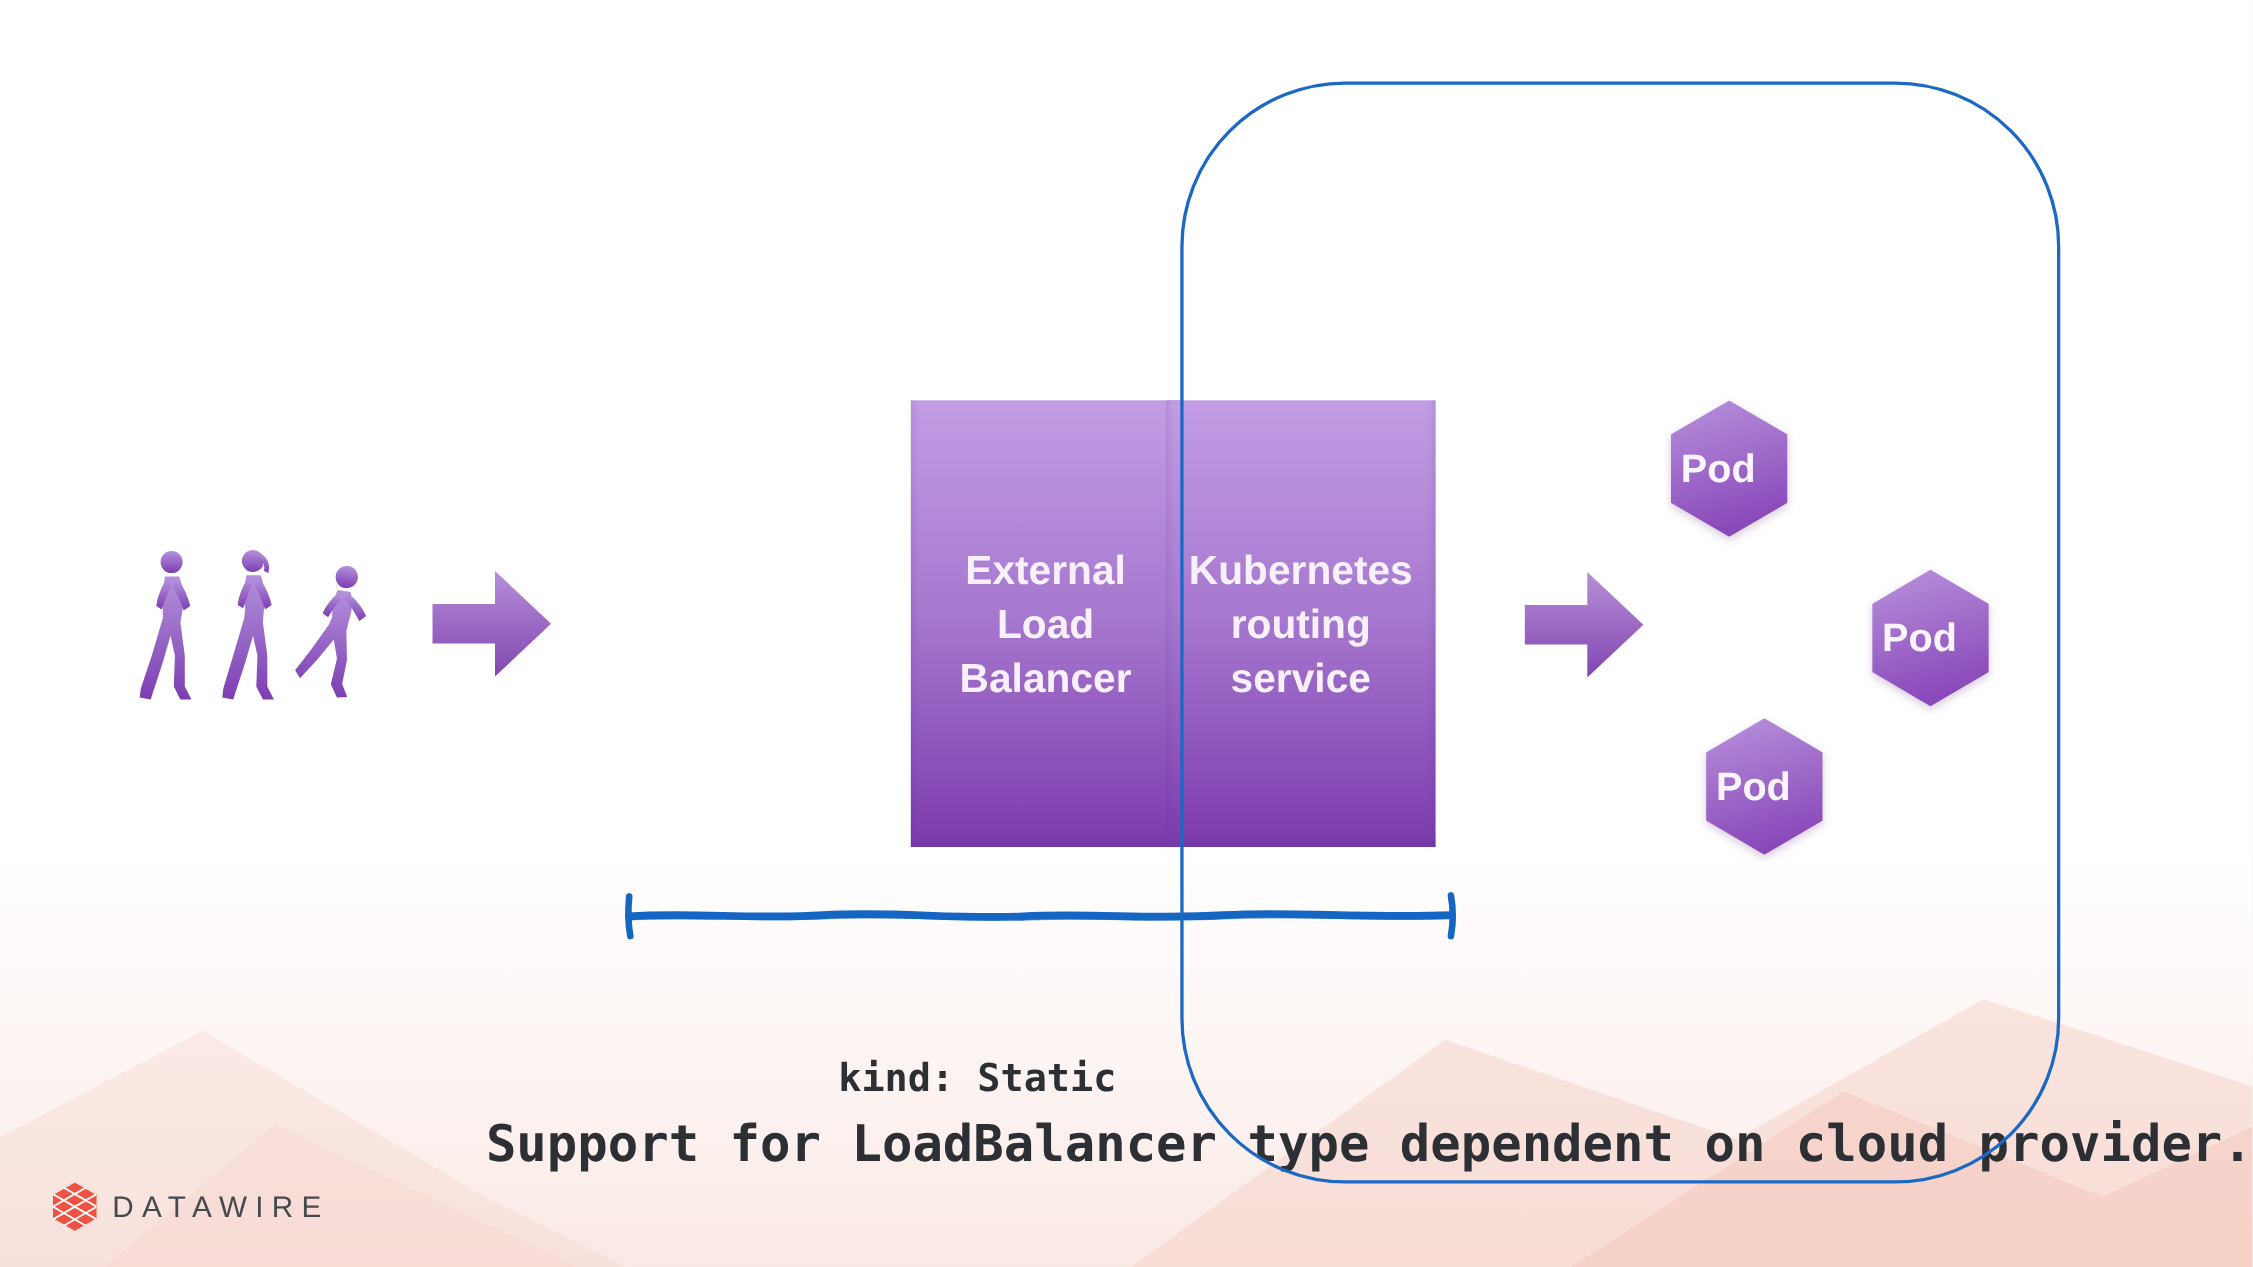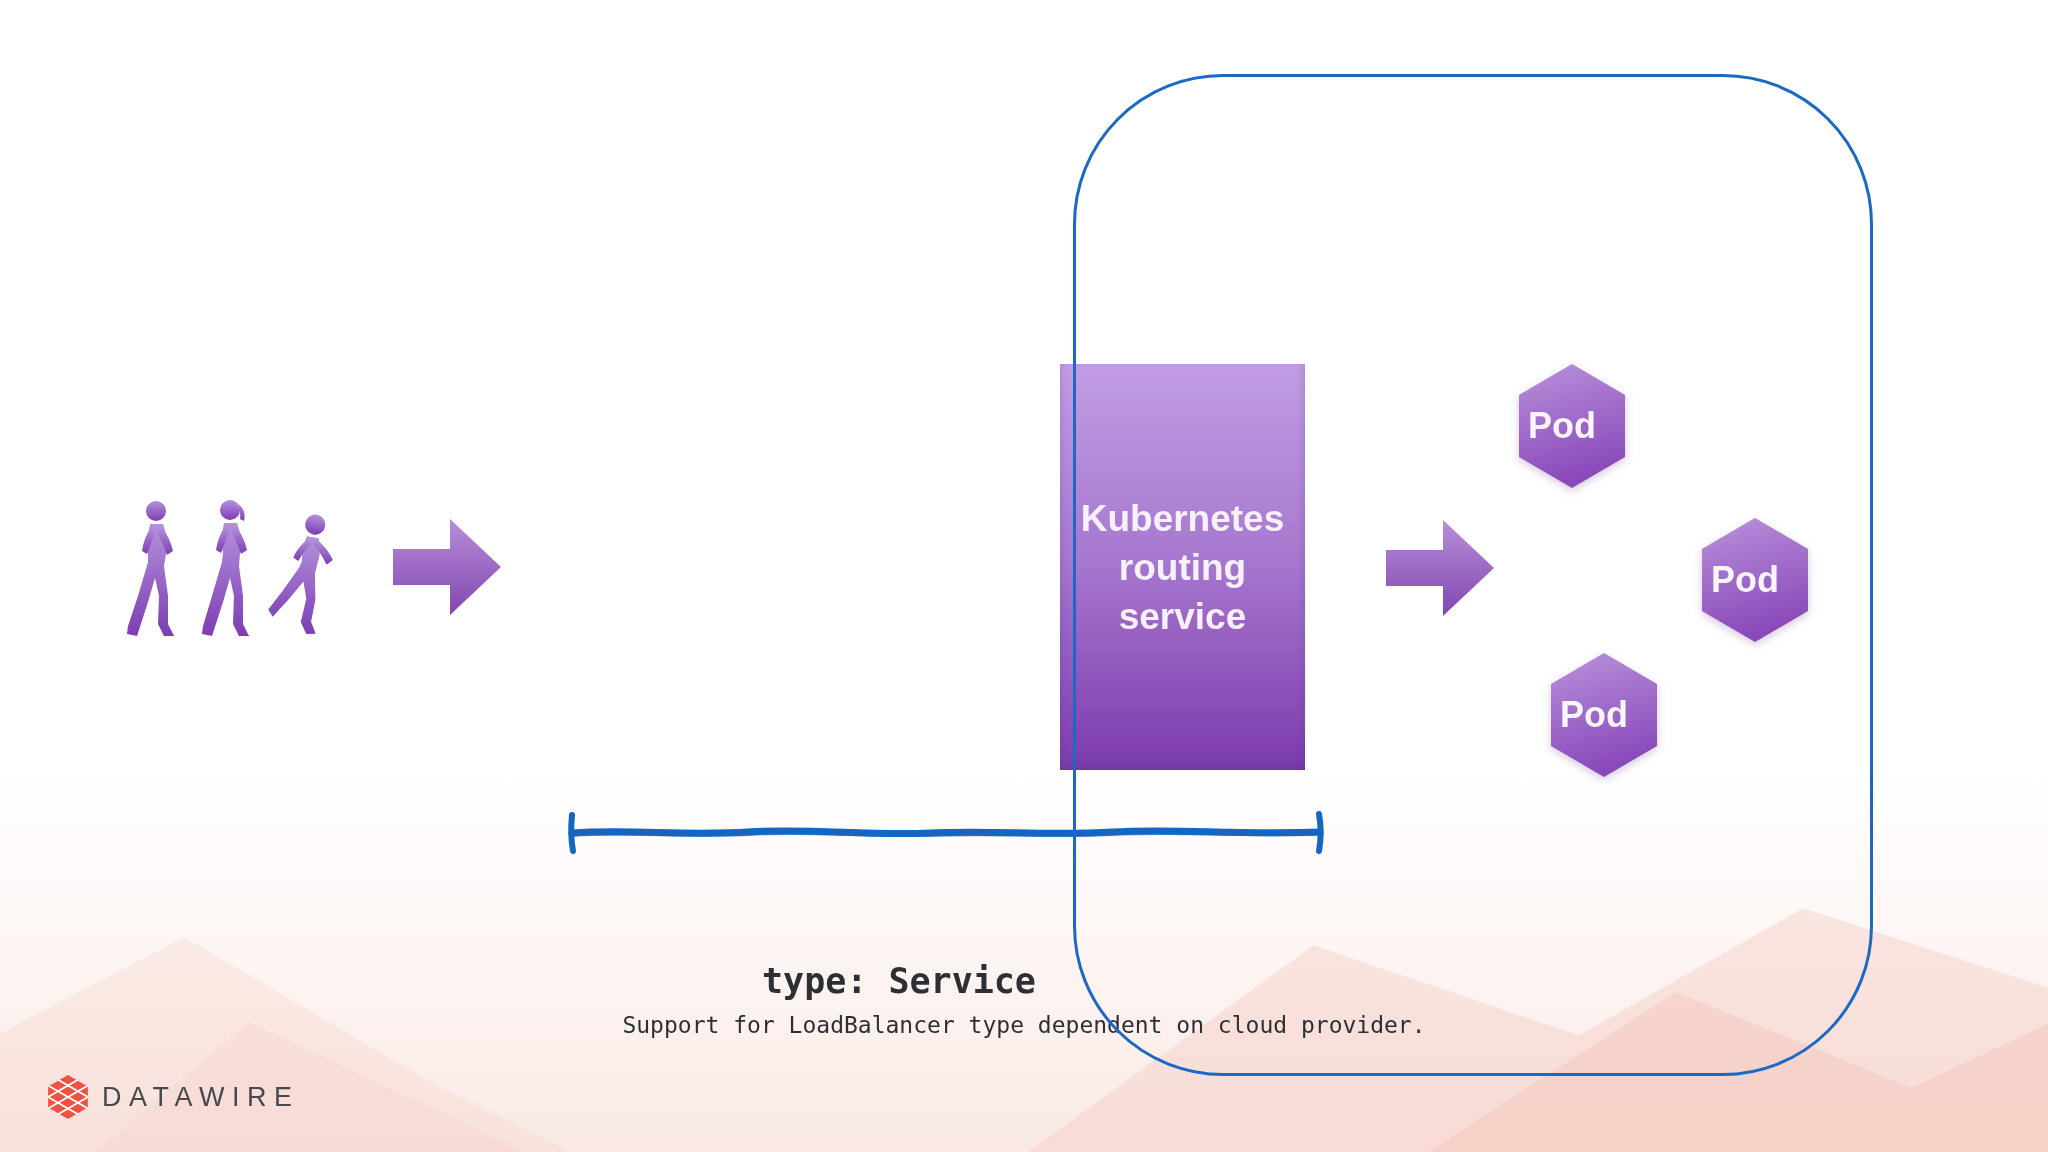--- a/index.html
+++ b/index.html
@@ -39,23 +39,23 @@
   .flow-svg{position:absolute;z-index:3;}
   
   #boundary{position:absolute;left:1073px;top:74px;width:800px;height:1002px;
     border:3px solid #1c68c5;border-radius:150px;box-sizing:border-box;z-index:6;}
   
   #bracket{position:absolute;left:564px;top:810px;z-index:4;}
   
   #code{position:absolute;left:762px;top:864px;z-index:4;
     font-family:"DejaVu Sans Mono","Liberation Mono",monospace;
     font-weight:bold;font-size:35px;line-height:47px;color:#2c2f33;white-space:pre;}
-  #caption{position:absolute;left:0;right:0;top:1012px;text-align:center;z-index:4;
+  #caption{position:absolute;left:0;right:0;top:1012px;text-align:right;z-index:4;
     font-family:"DejaVu Sans Mono","Liberation Mono",monospace;
-    font-weight:normal;font-size:23px;color:#2c2f33;}
+    font-weight:bold;font-size:46px;color:#2c2f33;}
   
   #logo{position:absolute;left:48px;top:1072px;height:50px;display:flex;align-items:center;z-index:4;justify-content:flex-end;}
   #logo-text{margin-left:14px;font-size:27px;letter-spacing:7.5px;color:#46494d;font-weight:normal;}
 </style>
 </head>
 <body>
 
 <div id="slide">
 
   <div class="bg-wash"></div>
@@ -95,20 +95,21 @@
   <svg class="flow-svg" style="left:393px;top:511px;" width="110" height="112" viewBox="0 0 110 112">
     <defs>
       <linearGradient id="gArrow1" x1="0" y1="0" x2="0" y2="1">
         <stop offset="0" stop-color="#b78fd9"></stop>
           <stop offset="1" stop-color="#8146b0"></stop>
       </linearGradient>
     </defs>
     <polygon points="0,38 57,38 57,8 108,56 57,104 57,74 0,74" fill="url(#gArrow1)"></polygon>
   </svg>
 
+  <div id="box2" class="pipe-box">External Load Balancer</div>
   <div id="box3" class="pipe-box">Kubernetes routing service</div>
 
   <svg class="flow-svg" style="left:1386px;top:512px;" width="110" height="112" viewBox="0 0 110 112">
     <defs>
       <linearGradient id="gArrow2" x1="0" y1="0" x2="0" y2="1">
         <stop offset="0" stop-color="#b78fd9"></stop>
           <stop offset="1" stop-color="#8146b0"></stop>
       </linearGradient>
     </defs>
     <polygon points="0,38 57,38 57,8 108,56 57,104 57,74 0,74" fill="url(#gArrow2)"></polygon>
@@ -156,21 +157,21 @@
   <svg id="bracket" width="764" height="46" viewBox="0 0 764 46">
     <g stroke="#1565c2" fill="none" stroke-linecap="round">
       <path d="M8 23 C64 19 122 26 184 22 C246 18 304 26 366 23 C428 20 486 26 548 22 C610 18 668 25 756 22" stroke-width="7"></path>
       <path d="M8 25 C70 22 128 27 190 24 C252 21 310 27 372 25 C434 23 492 27 554 24 C616 21 674 26 754 24" stroke-width="3.5" opacity="0.6"></path>
       <path d="M8 5 C7 15 7 30 9 41" stroke-width="6"></path>
       <path d="M755 4 C757 15 757 30 755 41" stroke-width="6"></path>
     </g>
   </svg>
 
   <div id="code">
-    <div>type: Service</div>
+    <div>kind: Static</div>
   </div>
 
   <div id="caption">Support for LoadBalancer type dependent on cloud provider.</div>
 
   <div id="logo">
     <svg width="40" height="46" viewBox="0 0 38 44">
       <defs>
         <clipPath id="hexClip">
             <polygon points="19,0 38,11 38,33 19,44 0,33 0,11"></polygon>
           </clipPath>

